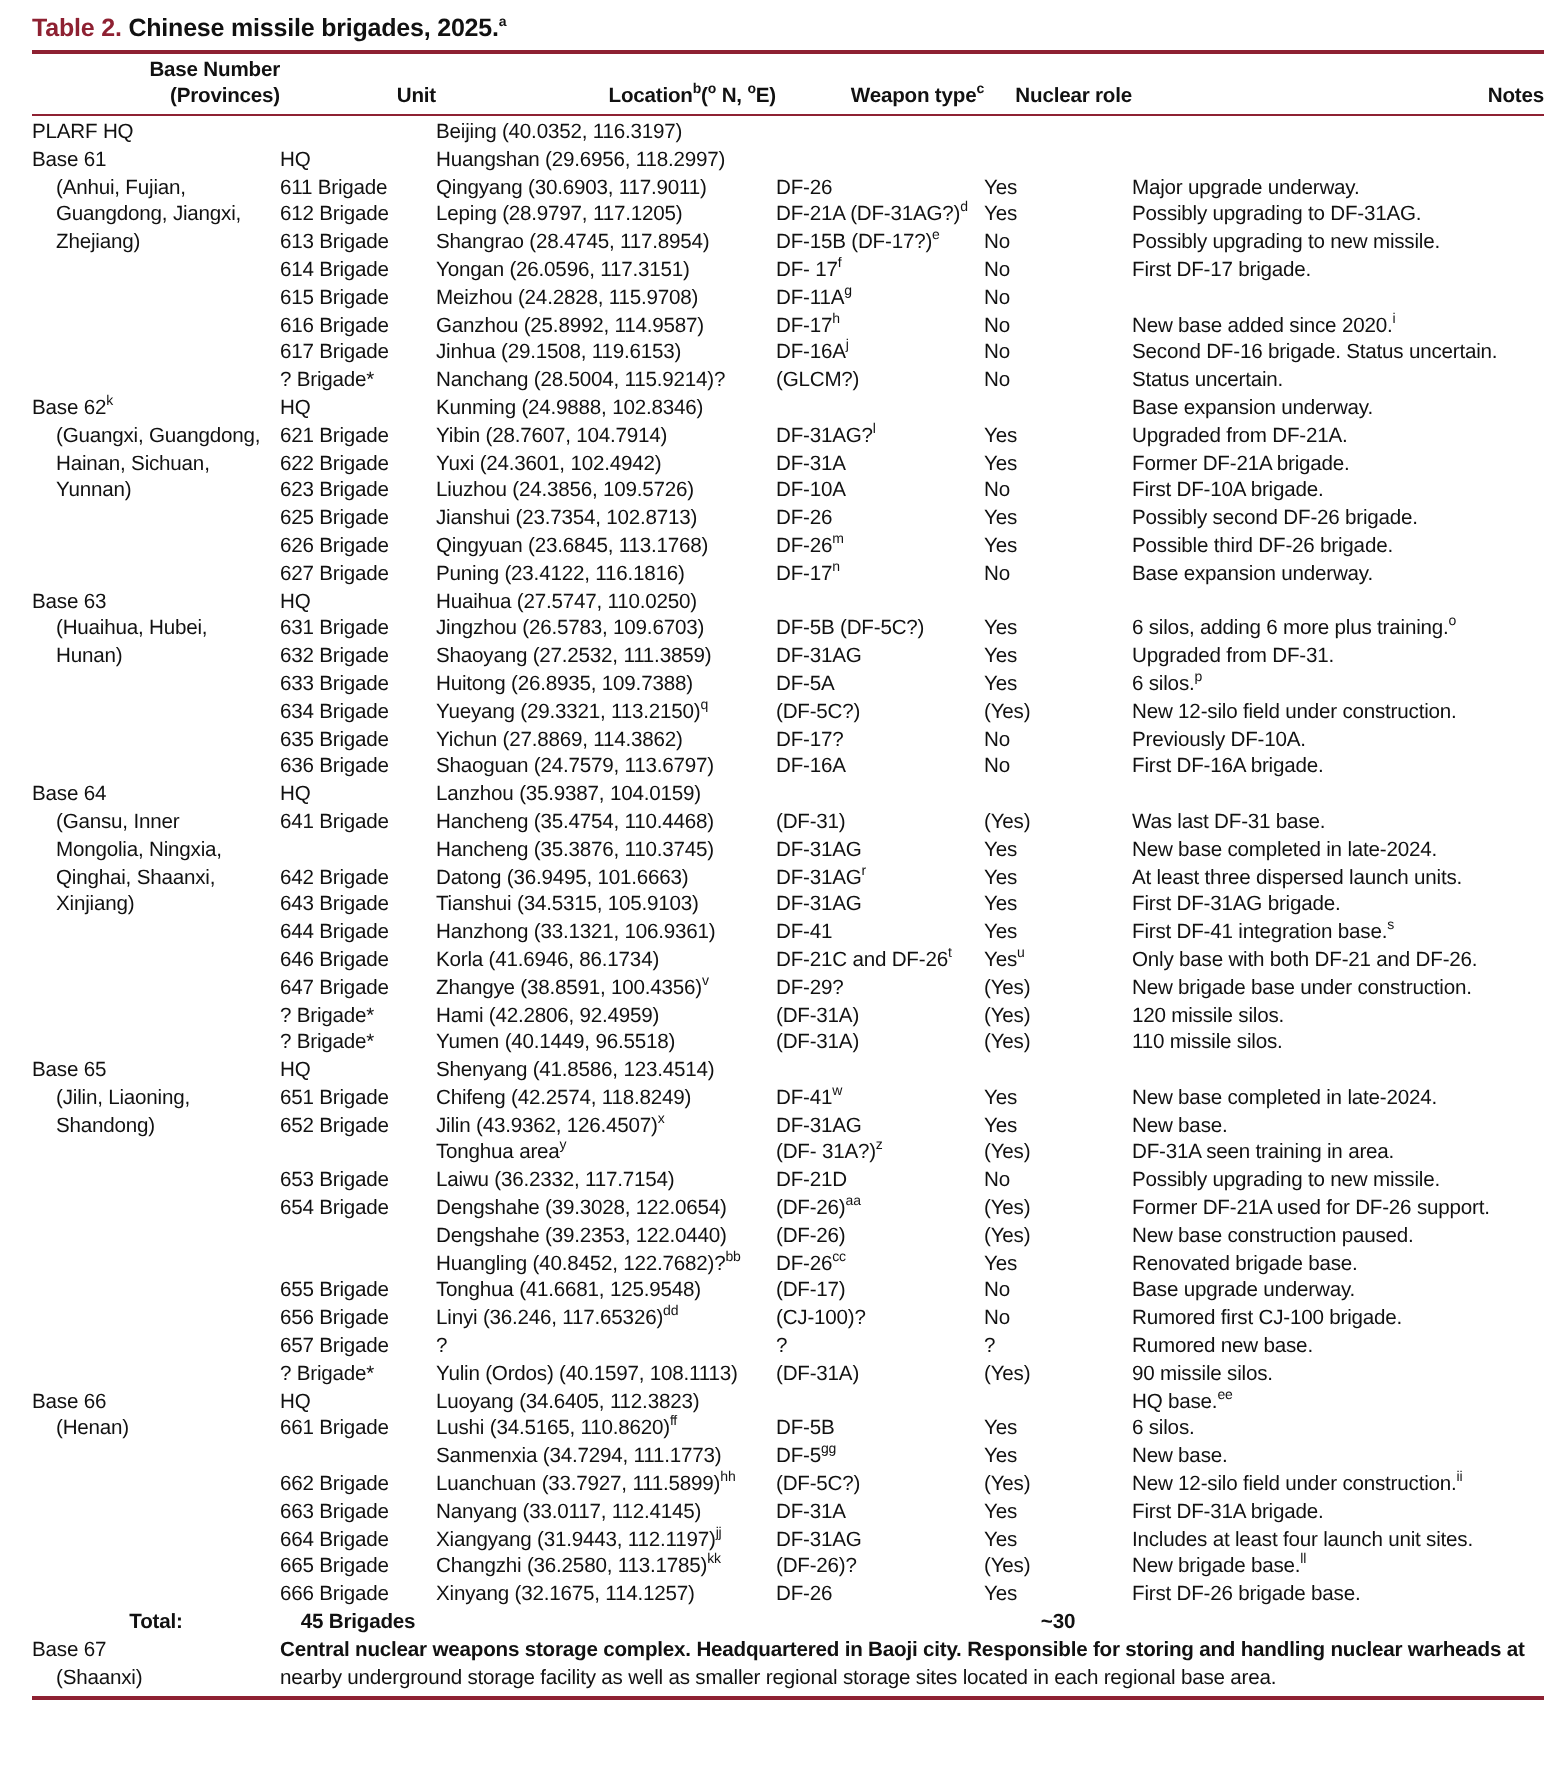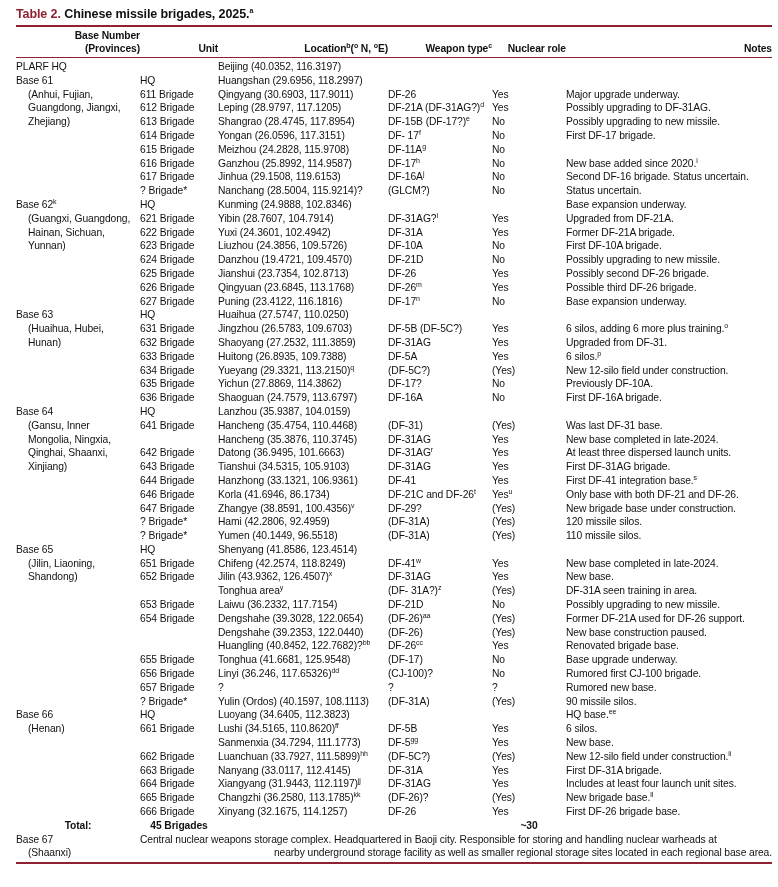--- a/index.html
+++ b/index.html
@@ -28,21 +28,21 @@
     border-bottom:1.5px solid var(--accent);
     white-space:nowrap;overflow:visible;
   }
   tbody td{
     padding:0;height:13.8px;line-height:13.8px;
     white-space:nowrap;overflow:visible;vertical-align:top;
   }
   tbody tr.first-body-row td{padding-top:2px;}
   td.indent{padding-left:12px;}
   tr.total-row td{font-weight:bold;text-align:center;}
-  td.center{text-align:right;}
+  td.center{text-align:left;}
   .bottom-rule{
     width:756px;border-top:2.5px solid var(--accent);margin-top:2px;
   }
 </style>
 </head>
 <body>
 
 <div class="page">
   <div class="title">
     <span class="tlabel">Table 2.</span><span> Chinese missile brigades, 2025.<sup>a</sup></span>
@@ -174,28 +174,20 @@
         <tr>
           <td class="indent">Yunnan)</td>
           <td>623 Brigade</td>
           <td>Liuzhou (24.3856, 109.5726)</td>
           <td>DF-10A</td>
           <td>No</td>
           <td>First DF-10A brigade.</td>
         </tr>
         <tr>
           <td></td>
-          <td>624 Brigade</td>
-          <td>Danzhou (19.4721, 109.4570)</td>
-          <td>DF-21D</td>
-          <td>No</td>
-          <td>Possibly upgrading to new missile.</td>
-        </tr>
-        <tr>
-          <td></td>
           <td>625 Brigade</td>
           <td>Jianshui (23.7354, 102.8713)</td>
           <td>DF-26</td>
           <td>Yes</td>
           <td>Possibly second DF-26 brigade.</td>
         </tr>
         <tr>
           <td></td>
           <td>626 Brigade</td>
           <td>Qingyuan (23.6845, 113.1768)</td>
@@ -510,21 +502,21 @@
         <tr class="total-row">
           <td>Total:</td>
           <td>45 Brigades</td>
           <td></td>
           <td></td>
           <td>~30</td>
           <td></td>
         </tr>
         <tr>
           <td>Base 67</td>
-          <td colspan="5" style="white-space: nowrap;">Central nuclear weapons storage complex. Headquartered in Baoji city. Responsible for storing and handling nuclear warheads at</td>
+          <td colspan="5" style="white-space: nowrap; font-weight: bold;">Central nuclear weapons storage complex. Headquartered in Baoji city. Responsible for storing and handling nuclear warheads at</td>
         </tr>
         <tr>
           <td class="indent">(Shaanxi)</td>
           <td class="center" colspan="5" style="white-space: nowrap;">nearby underground storage facility as well as smaller regional storage sites located in each regional base area.</td>
         </tr>
       </tbody>
   </table>
   <div class="bottom-rule"></div>
 </div>
 

